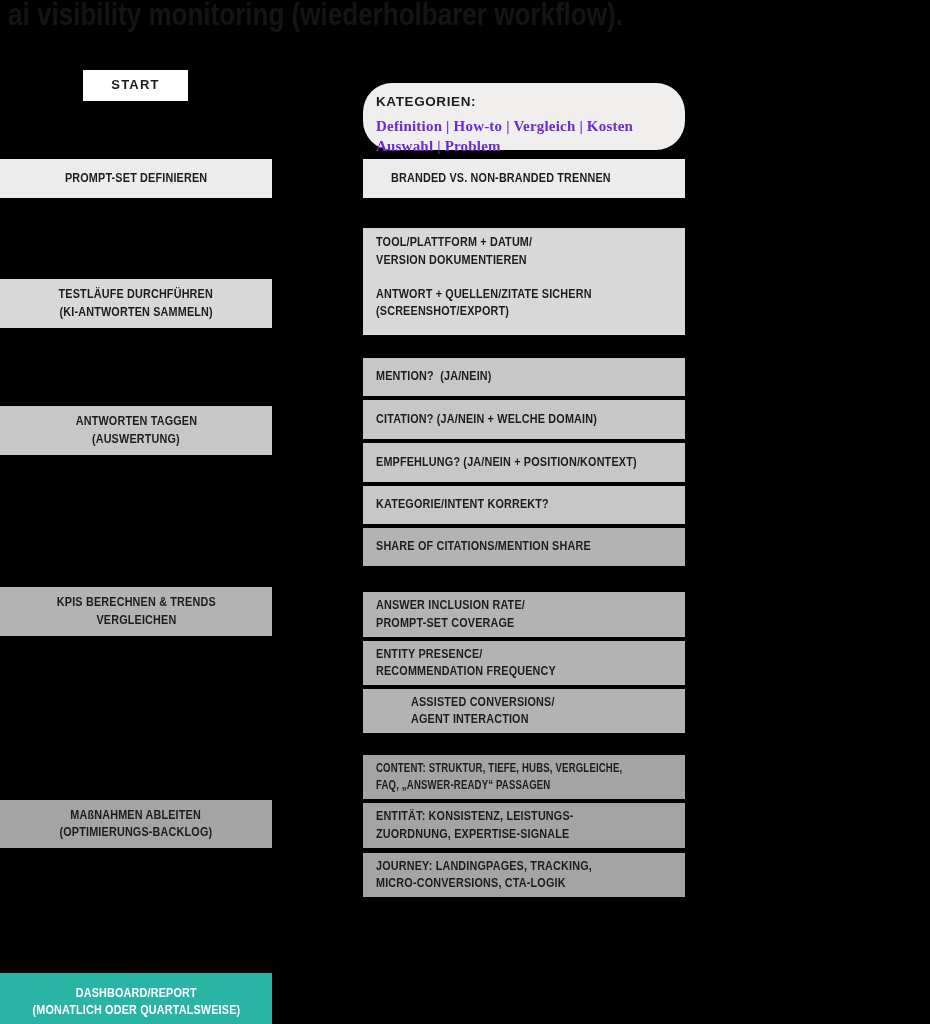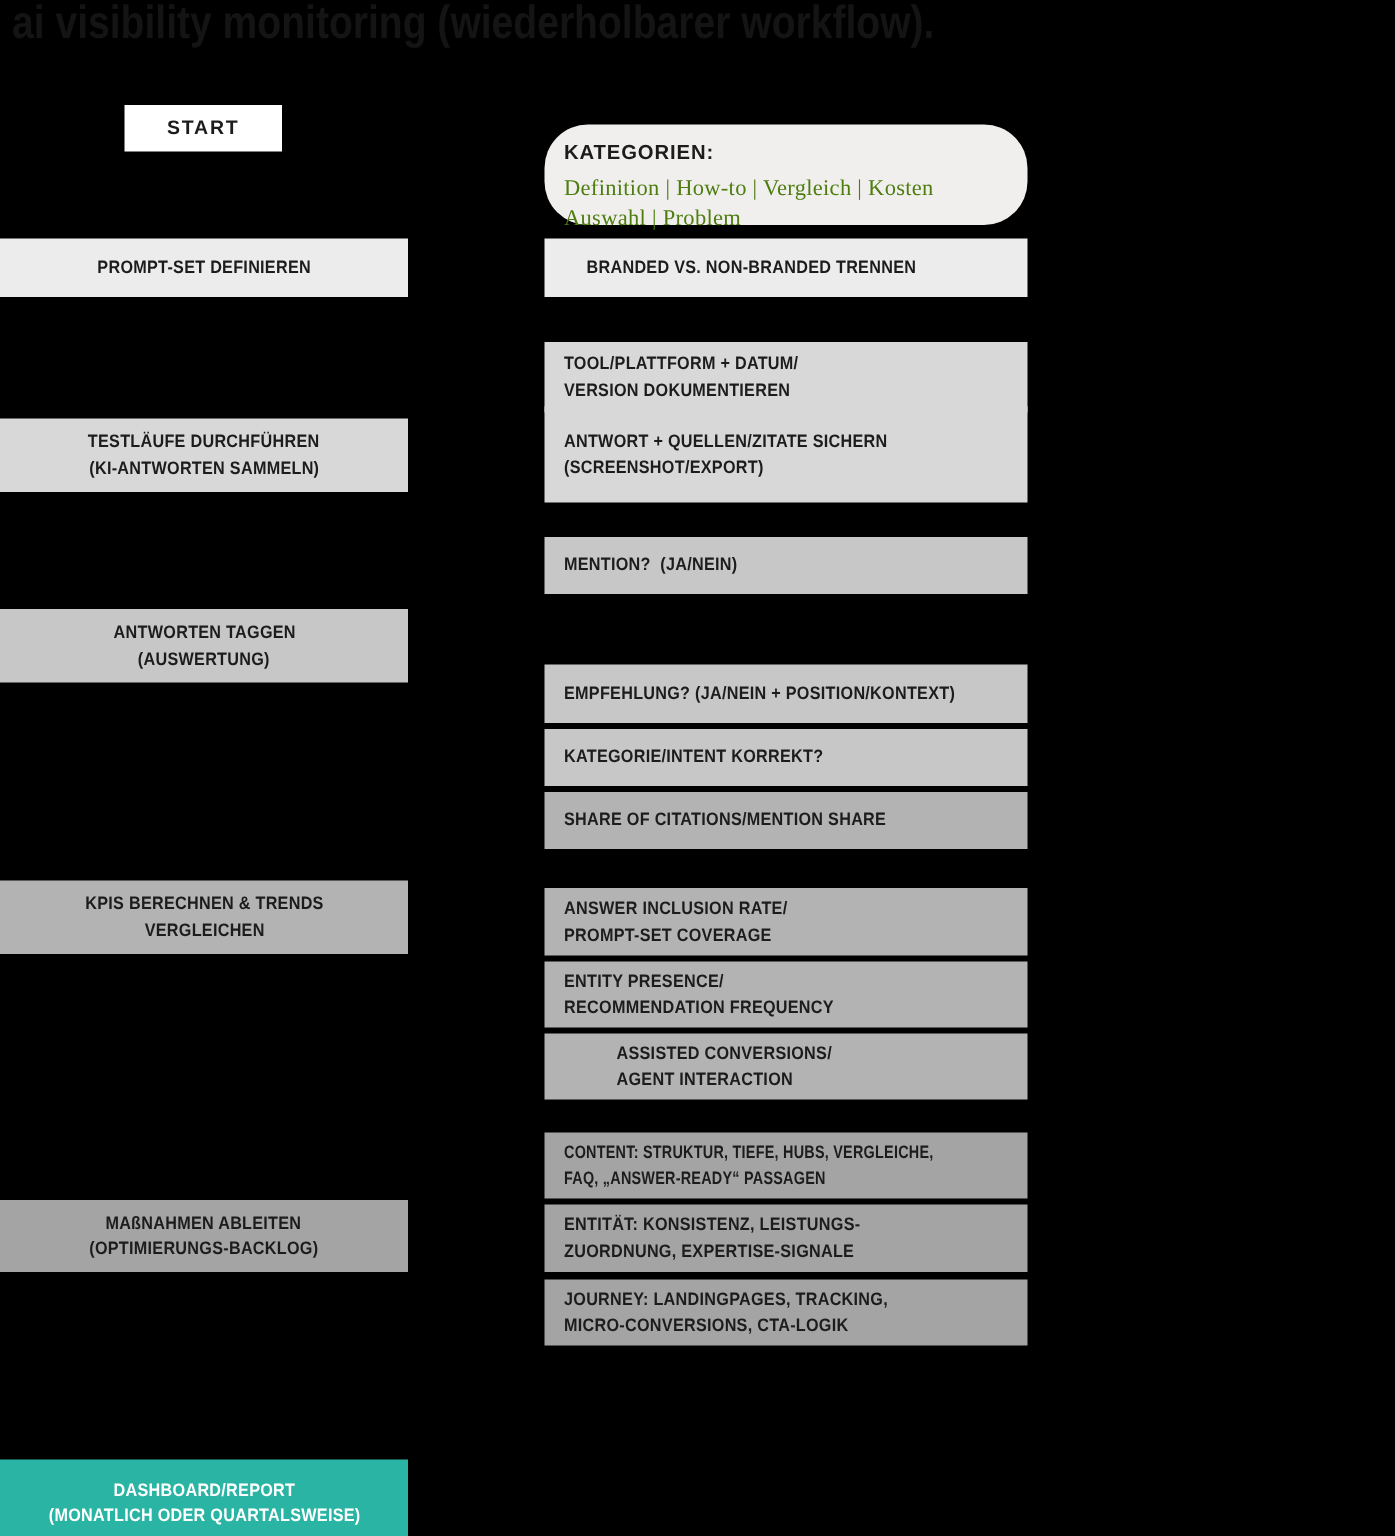--- a/index.html
+++ b/index.html
@@ -30,22 +30,22 @@
   .left-label .ln { transform-origin:50% 50%; }
   .squeeze .ln { transform:scaleX(0.8); }
   .start-node .ln { font-size:13px; letter-spacing:1.2px; transform:none; }
   .teal { color:#ffffff; }
   .note-box { justify-content:flex-start; padding-top:11px; }
   .note-heading {
     display:block; font-size:13.5px; font-weight:bold; letter-spacing:0.6px;
     line-height:1.2;
   }
   .note-serif {
-    display:block; font-family:"Liberation Serif", serif; font-weight:normal;
-    font-size:15px; line-height:1.3; color:#4d7c0f; letter-spacing:0.2px;
+    display:block; font-family:"Liberation Serif", serif; font-weight:bold;
+    font-size:15px; line-height:1.3; color:#6d28d9; letter-spacing:0.2px;
   }
   .note-serif.first { margin-top:7px; }
 </style>
 </head>
 <body>
 
 <div class="canvas" style="background: rgb(0, 0, 0);">
 
   <div class="title">ai visibility monitoring (wiederholbarer workflow).</div>
 
@@ -74,20 +74,23 @@
     <span class="ln">TESTLÄUFE DURCHFÜHREN</span>
     <span class="ln">(KI-ANTWORTEN SAMMELN)</span>
   </div>
   <div class="box right-box" style="top: 271px; height: 64px; background: rgb(216, 216, 216);">
     <span class="ln">ANTWORT + QUELLEN/ZITATE SICHERN</span>
     <span class="ln">(SCREENSHOT/EXPORT)</span>
   </div>
 
   <div class="box right-box" style="top: 358px; height: 38px; background: rgb(199, 199, 199);">
     <span class="ln">MENTION? &nbsp;(JA/NEIN)</span>
+  </div>
+  <div class="box right-box" style="top: 400px; height: 39px; background: rgb(199, 199, 199);">
+    <span class="ln">CITATION? (JA/NEIN + WELCHE DOMAIN)</span>
   </div>
   <div class="box left-label" style="top: 406px; height: 49px; background: rgb(199, 199, 199);">
     <span class="ln">ANTWORTEN TAGGEN</span>
     <span class="ln">(AUSWERTUNG)</span>
   </div>
   <div class="box right-box" style="top: 443px; height: 39px; background: rgb(199, 199, 199);">
     <span class="ln">EMPFEHLUNG? (JA/NEIN + POSITION/KONTEXT)</span>
   </div>
   <div class="box right-box" style="top: 486px; height: 38px; background: rgb(199, 199, 199);">
     <span class="ln">KATEGORIE/INTENT KORREKT?</span>

